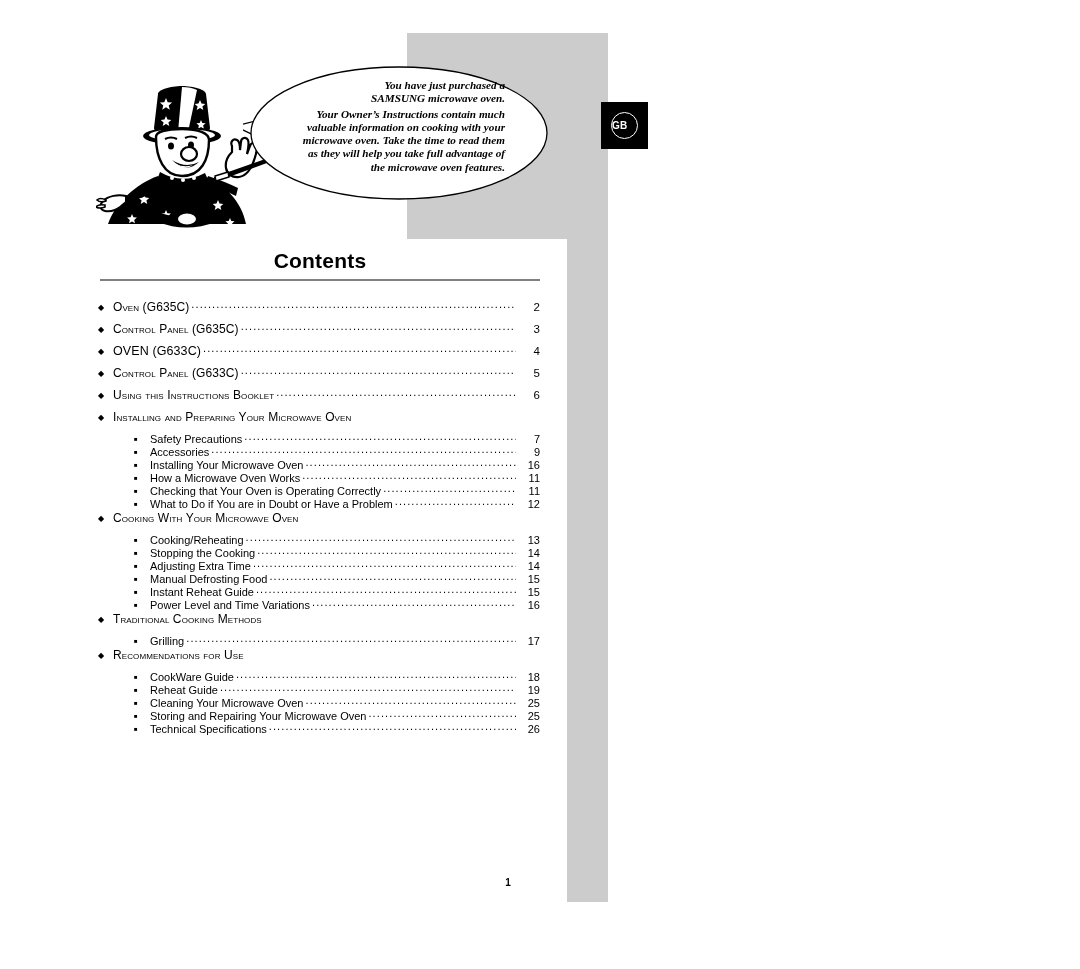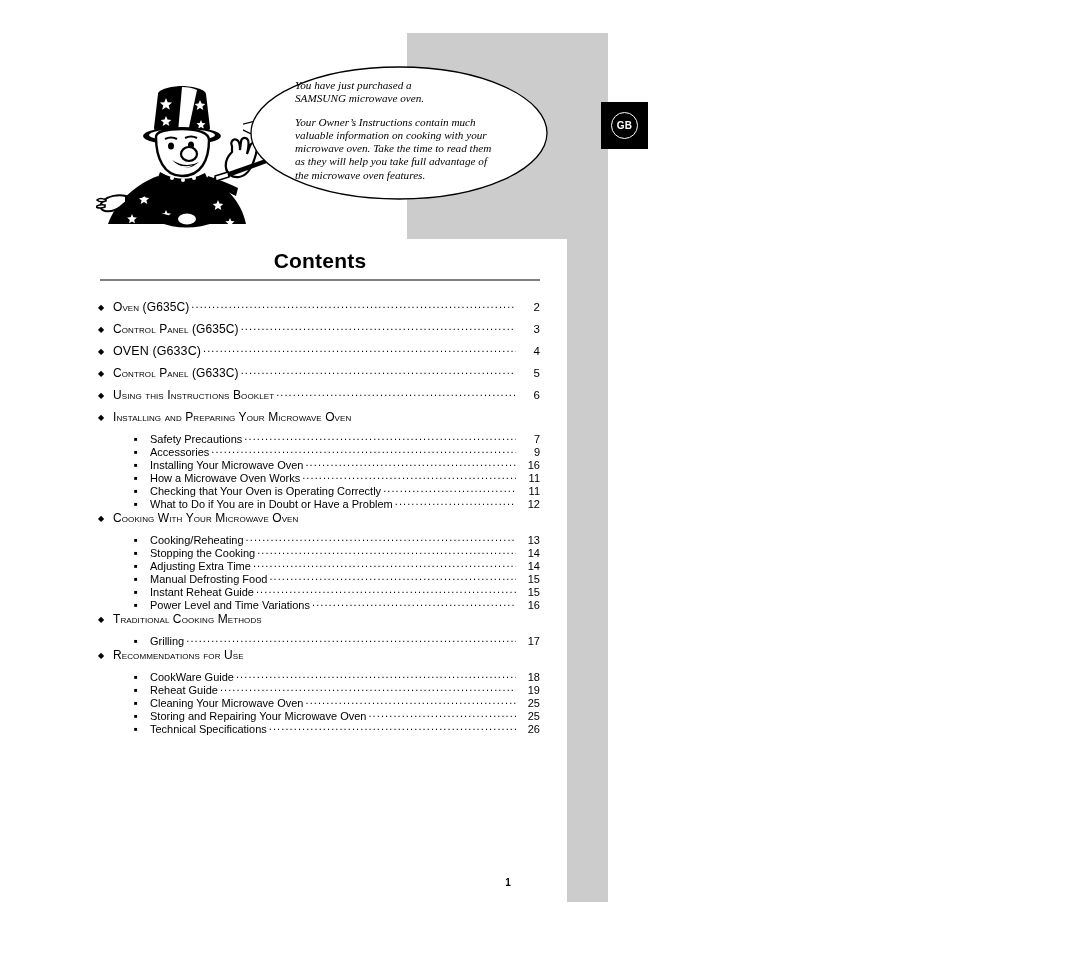--- a/index.html
+++ b/index.html
@@ -46,21 +46,20 @@
     align-items: center;
     justify-content: center;
   }
   .gb-circle {
     width: 25px;
     height: 25px;
     border: 1.4px solid #ffffff;
     border-radius: 50%;
     display: flex;
     align-items: center;
-    justify-content: center;
   }
   .gb-circle span {
     color: #ffffff;
     font-size: 10px;
     font-weight: bold;
     letter-spacing: 0.2px;
     line-height: 1;
     font-family: "Liberation Sans", sans-serif;
   }
 
@@ -80,29 +79,29 @@
     top: 63px;
     width: 310px;
     height: 140px;
   }
   .bubble-svg { position: absolute; left: 0; top: 0; }
   .bubble-text {
     position: absolute;
     left: 52px;
     top: 16px;
     width: 210px;
-    text-align: left;
+    text-align: right;
     font-family: "Liberation Serif", serif;
-    font-weight: normal;
+    font-weight: bold;
     font-style: italic;
     font-size: 11.2px;
     line-height: 13.3px;
     color: #000000;
   }
-  .bubble-text .para2 { margin-top: 10px; }
+  .bubble-text .para2 { margin-top: 2px; }
 
   
   .contents-title {
     position: absolute;
     left: 100px;
     top: 249px;
     width: 440px;
     text-align: center;
     font-size: 21px;
     font-weight: bold;

